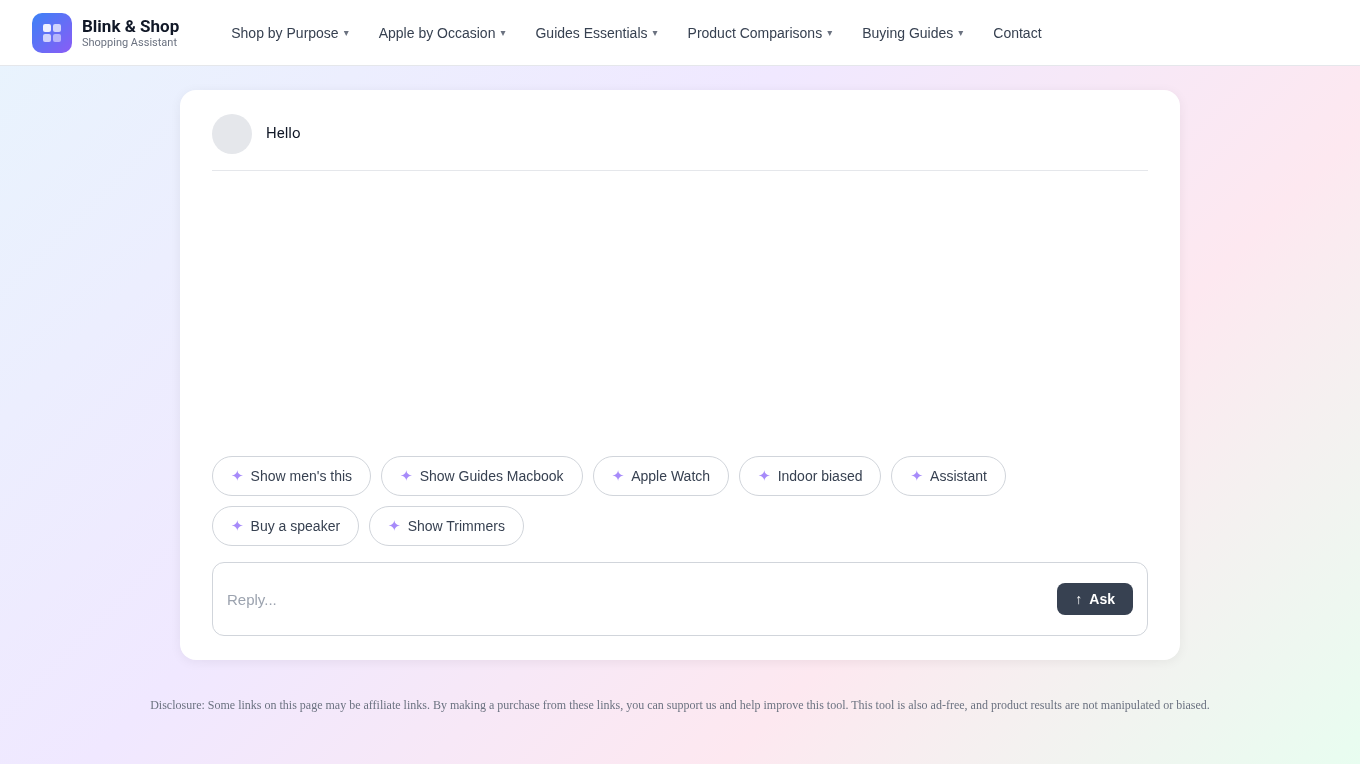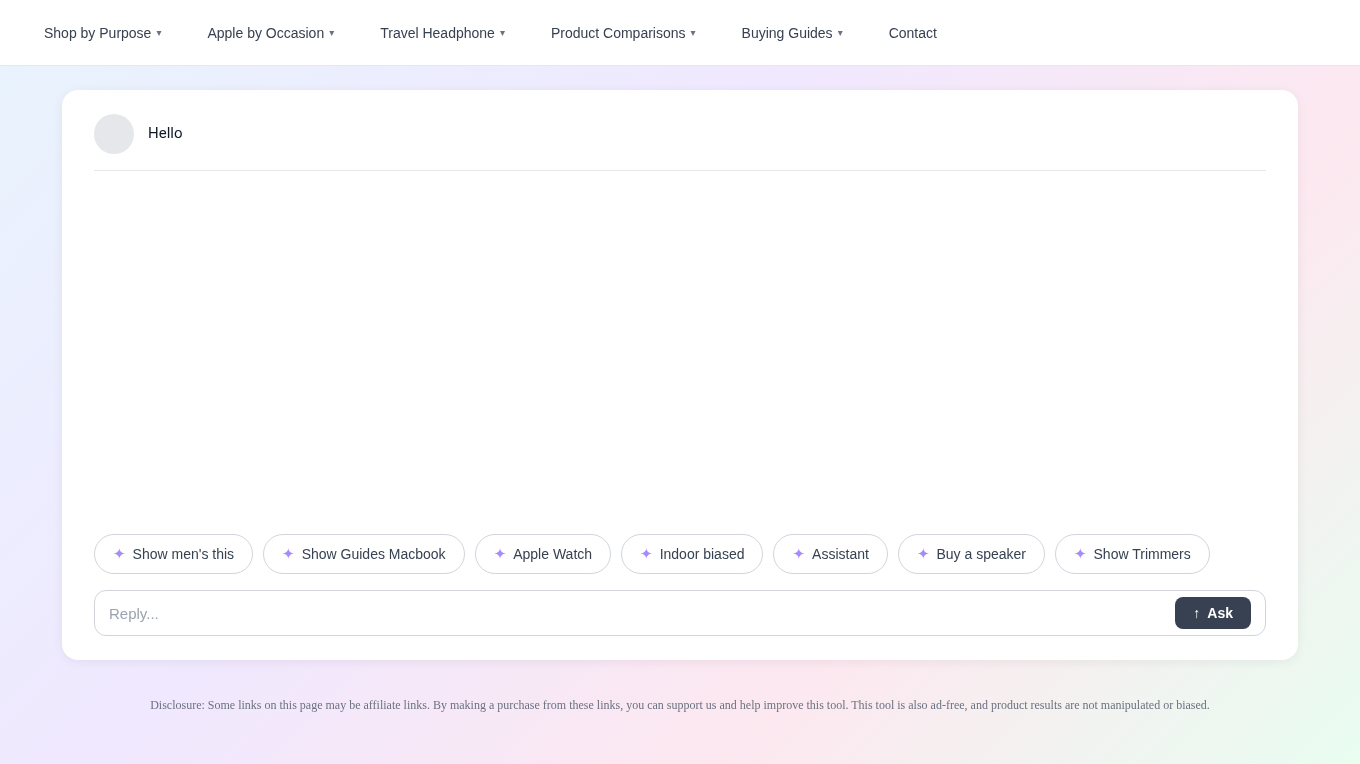--- a/index.html
+++ b/index.html
@@ -53,21 +53,21 @@
 
     .brand-text .brand-subtitle {
       font-size: 11px;
       color: #6b7280;
       display: block;
     }
 
     .nav-links {
       display: flex;
       align-items: center;
-      gap: 22px;
+      gap: 6px;
       flex: 1;
     }
 
     .nav-item {
       display: flex;
       align-items: center;
       gap: 5px;
       padding: 8px 12px;
       border-radius: 8px;
       font-size: 14px;
@@ -98,21 +98,21 @@
     
     .page-wrap {
       padding: 24px 32px 16px;
       display: flex;
       justify-content: center;
     }
 
     .chat-container {
       background: white;
       border-radius: 16px;
-      width: 1236px;
+      width: 1000px;
       min-height: 570px;
       padding: 24px 32px 24px;
       box-shadow: 0 2px 12px rgba(0,0,0,0.06);
       display: flex;
       flex-direction: column;
     }
 
     
     .message-row {
       display: flex;
@@ -174,21 +174,21 @@
       color: #a78bfa;
       font-size: 15px;
     }
 
     
     .reply-row {
       display: flex;
       align-items: center;
       border: 1.5px solid #d1d5db;
       border-radius: 12px;
-      padding: 6px 14px;
+      padding: 20px 14px;
       background: white;
     }
 
     .reply-input {
       flex: 1;
       border: none;
       outline: none;
       font-size: 15px;
       color: #374151;
       background: transparent;
@@ -223,32 +223,46 @@
       font-size: 12px;
       color: #6b7280;
       line-height: 1.6;
       font-family: Liberation Serif, serif;
     }
   </style>
 </head>
 <body>
 
 <nav>
+  <a class="nav-brand" href="#">
+    <div class="brand-logo">
+      <svg width="22" height="22" viewBox="0 0 22 22" fill="none">
+        <rect x="2" y="2" width="8" height="8" rx="2" fill="white" opacity="0.9"></rect>
+        <rect x="12" y="2" width="8" height="8" rx="2" fill="white" opacity="0.7"></rect>
+        <rect x="2" y="12" width="8" height="8" rx="2" fill="white" opacity="0.7"></rect>
+        <rect x="12" y="12" width="8" height="8" rx="2" fill="white" opacity="0.5"></rect>
+      </svg>
+    </div>
+    <div class="brand-text">
+      <span class="brand-title">Blink &amp; Shop</span>
+      <span class="brand-subtitle">Shopping Assistant</span>
+    </div>
+  </a>
 
   <div class="nav-links">
     <button class="nav-item">
       <span>Shop by Purpose</span>
       <span class="chevron">▾</span>
     </button>
     <button class="nav-item">
       <span>Apple by Occasion</span>
       <span class="chevron">▾</span>
     </button>
     <button class="nav-item">
-      <span>Travel Headphone</span>
+      <span>Guides Essentials</span>
       <span class="chevron">▾</span>
     </button>
     <button class="nav-item">
       <span>Product Comparisons</span>
       <span class="chevron">▾</span>
     </button>
     <button class="nav-item">
       <span>Buying Guides</span>
       <span class="chevron">▾</span>
     </button>

